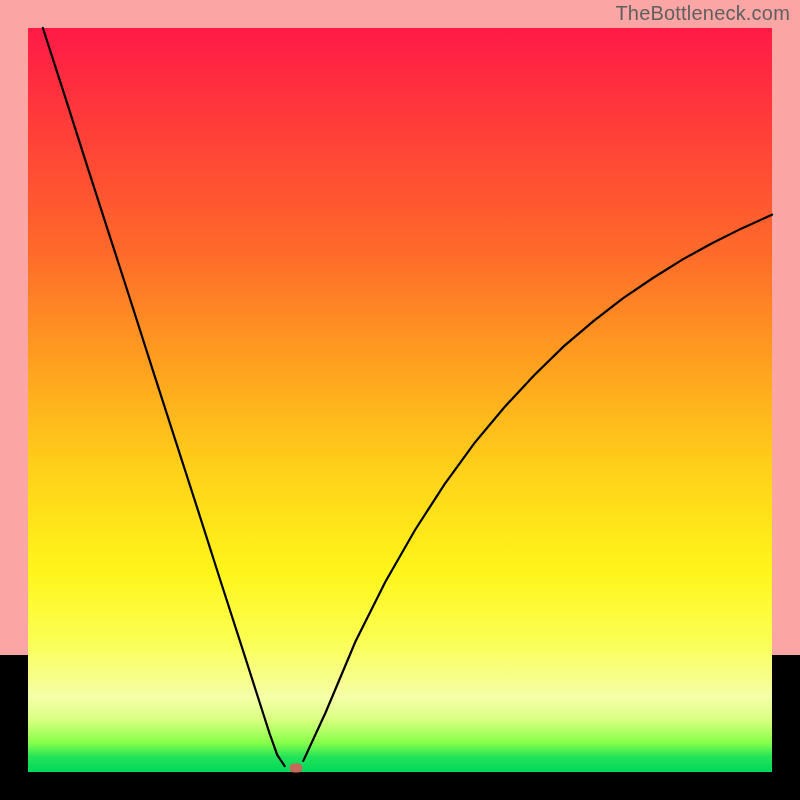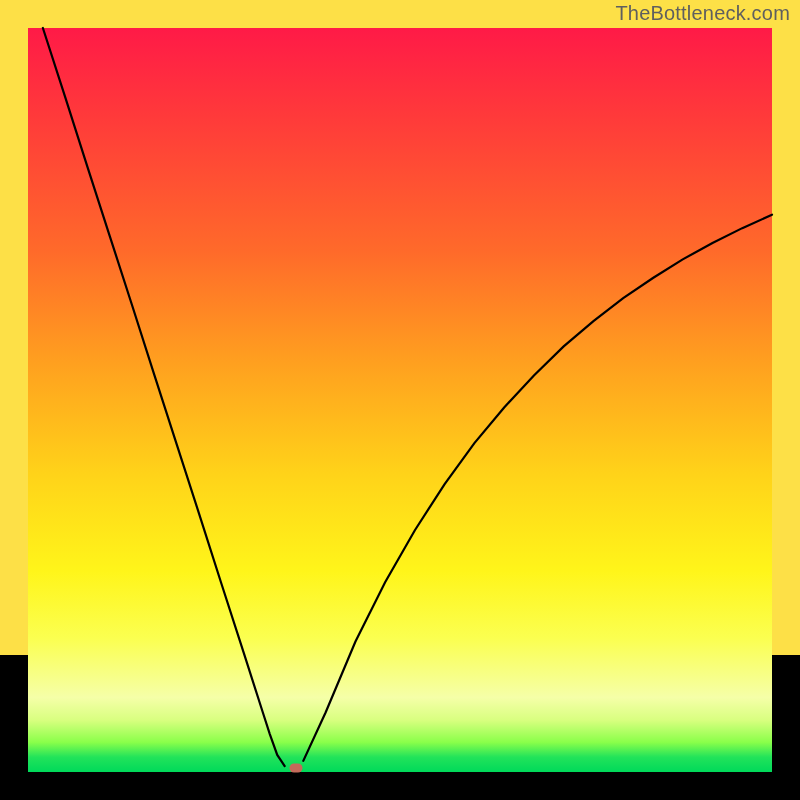--- a/index.html
+++ b/index.html
@@ -8,21 +8,21 @@
     width: 800px;
     height: 800px;
     background: #000;
     overflow: hidden;
     font-family: Arial, Helvetica, sans-serif;
   }
   .frame {
     position: relative;
     width: 800px;
     height: 655px;
-    background: #fde047;
+    background: #fca5a5;
   }
   .plot {
     position: absolute;
     left: 28px;
     top: 28px;
     width: 744px;
     height: 744px;
     
     background: linear-gradient(
       to bottom,

